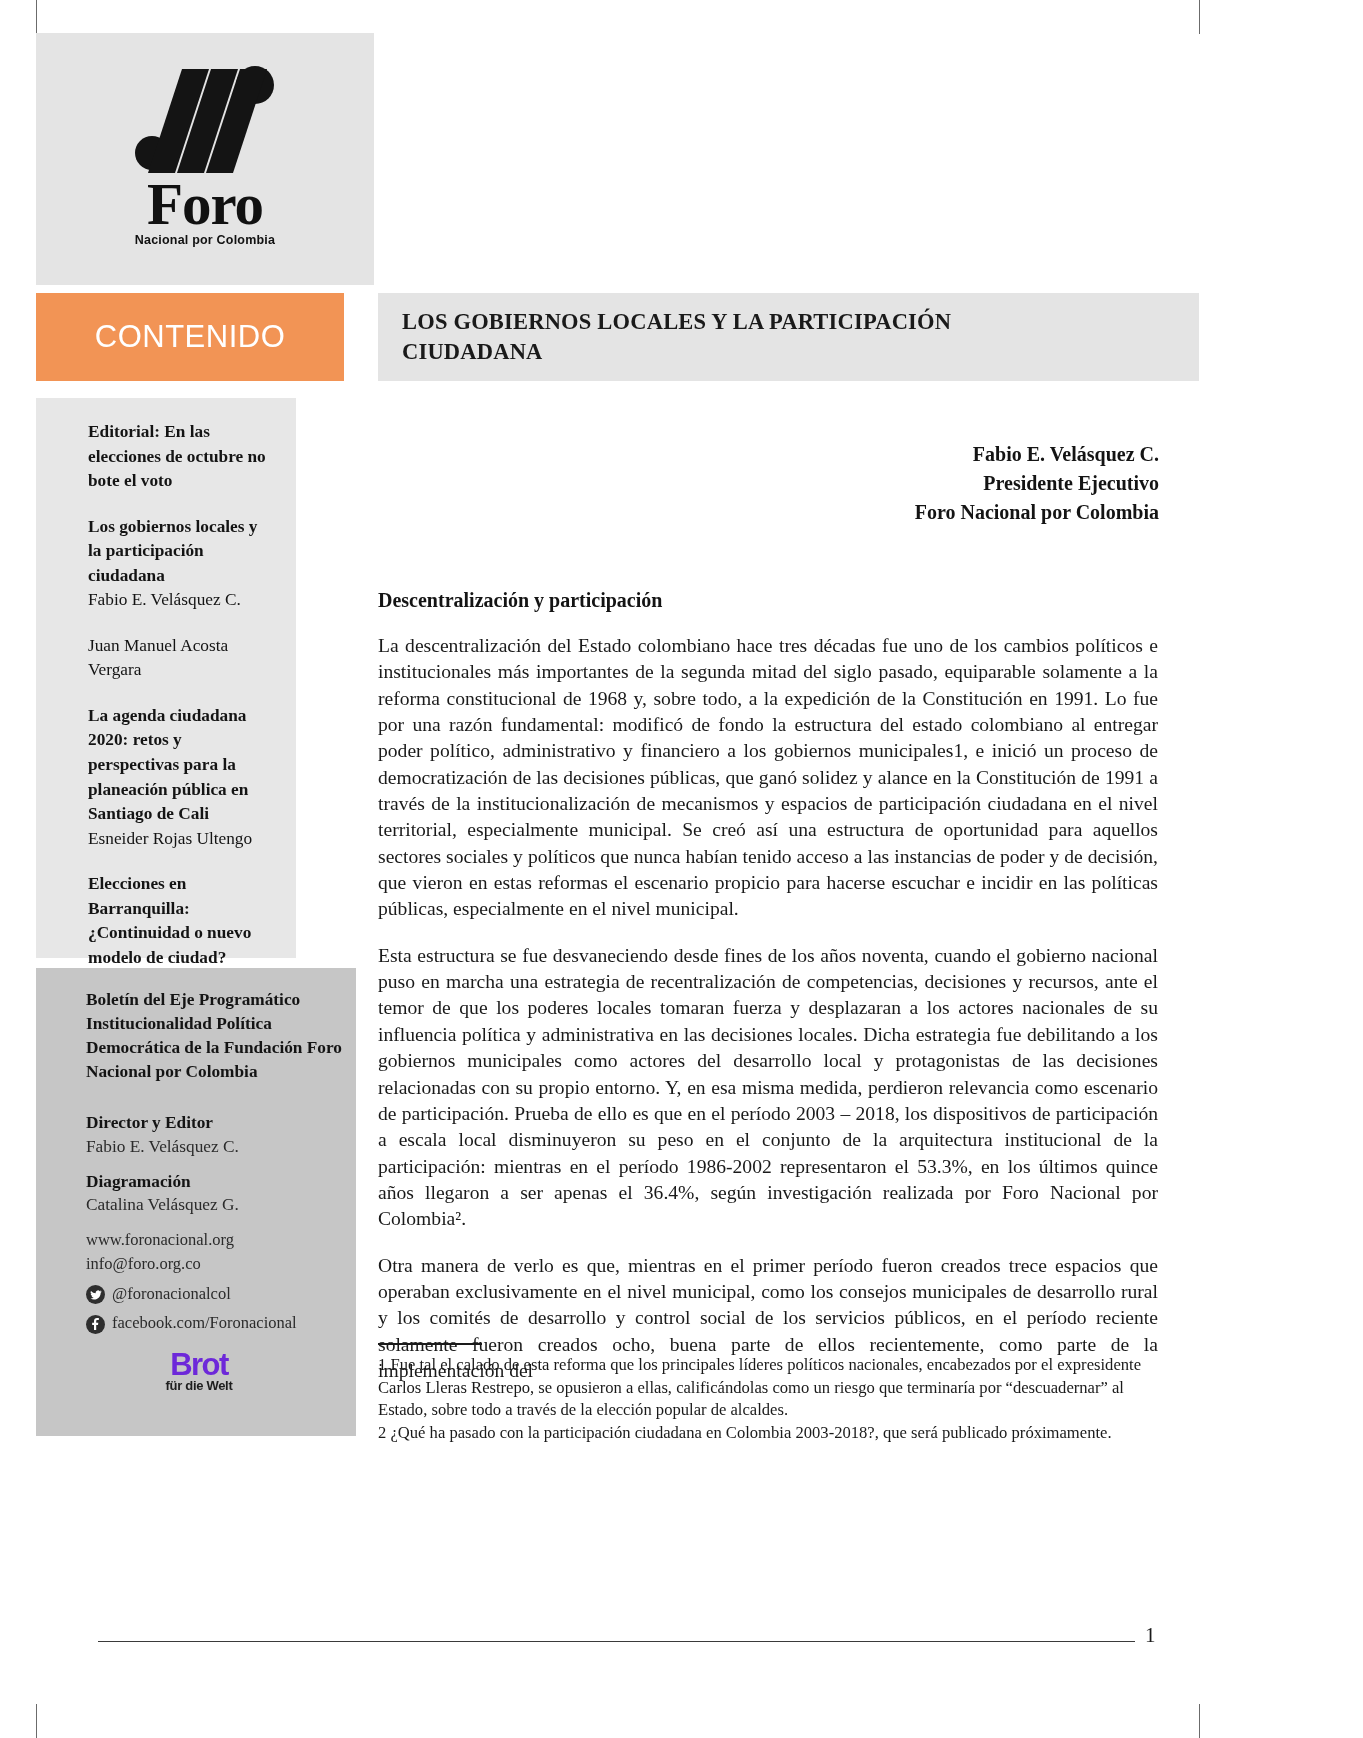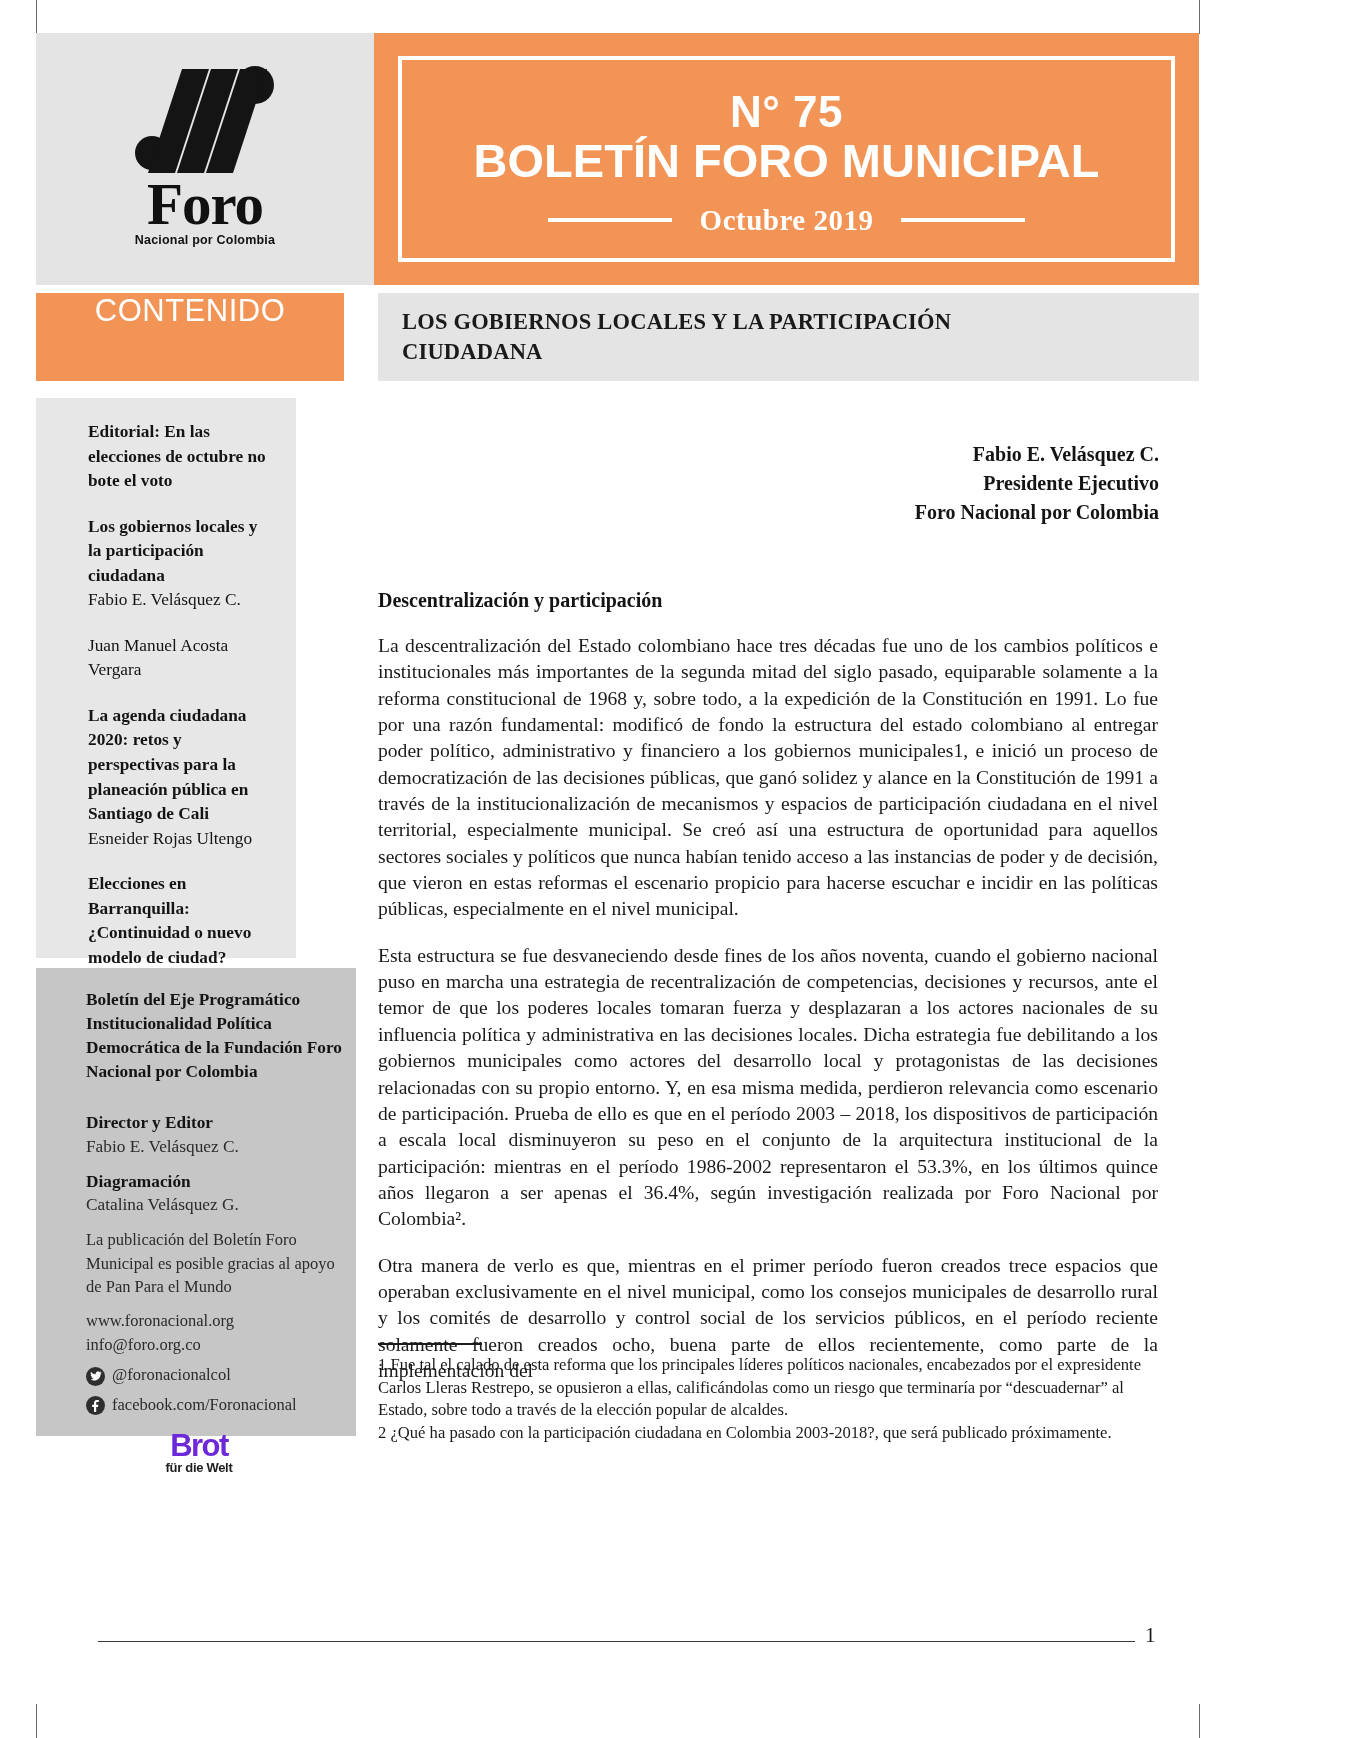--- a/index.html
+++ b/index.html
@@ -131,21 +131,21 @@
 
   
   .contenido {
     position: absolute;
     left: 36px;
     top: 293px;
     width: 308px;
     height: 88px;
     background: #F29455;
     display: flex;
-    align-items: flex-start;
+    align-items: center;
     justify-content: center;
   }
   .contenido span {
     font-family: "Liberation Sans", sans-serif;
     font-size: 31px;
     color: #ffffff;
     letter-spacing: 0.5px;
   }
 
   .article-head {
@@ -382,32 +382,20 @@
           <circle cx="17" cy="90" r="17" fill="#141414"></circle>
           <polygon points="47,6 74,6 40,110 13,110" fill="#141414"></polygon>
           <polygon points="76,6 103,6 69,110 42,110" fill="#141414"></polygon>
           <polygon points="105,6 132,6 98,110 71,110" fill="#141414"></polygon>
         </svg>
         <div class="logo-word">Foro</div>
         <div class="logo-sub">Nacional por Colombia</div>
       </div>
     </div>
 
-    <div class="banner">
-      <div class="banner-frame"></div>
-      <div class="banner-inner">
-        <div class="issue-no">N° 75</div>
-        <div class="banner-title">BOLETÍN FORO MUNICIPAL</div>
-        <div class="banner-date-row">
-          <div class="rule"></div>
-          <div class="banner-date">Octubre 2019</div>
-          <div class="rule"></div>
-        </div>
-      </div>
-    </div>
   </div>
 
   <div class="contenido">
     <span>CONTENIDO</span>
   </div>
 
   <div class="article-head">
     <h1>LOS GOBIERNOS LOCALES Y LA PARTICIPACIÓN CIUDADANA</h1>
   </div>
 
@@ -434,21 +422,20 @@
 
   <div class="colophon">
     <div class="colo-head">Boletín del Eje Programático Institucionalidad Política Democrática de la Fundación Foro Nacional por Colombia</div>
 
     <div class="colo-role">Director y Editor</div>
     <div class="colo-name">Fabio E. Velásquez C.</div>
 
     <div class="colo-role">Diagramación</div>
     <div class="colo-name">Catalina Velásquez G.</div>
 
-    <div class="colo-note">La publicación del Boletín Foro Municipal es posible gracias al apoyo de Pan Para el Mundo</div>
 
     <div class="colo-link">www.foronacional.org</div>
     <div class="colo-link">info@foro.org.co</div>
 
     <div class="social-row">
       <span class="social-badge">
         <svg width="12" height="12" viewBox="0 0 24 24" fill="#ffffff">
             <path d="M23 4.9c-.8.4-1.7.6-2.6.8 1-.6 1.7-1.5 2-2.5-.9.5-1.9.9-3 1.1a4.6 4.6 0 0 0-7.9 4.2A13.1 13.1 0 0 1 2 3.8a4.6 4.6 0 0 0 1.4 6.2c-.7 0-1.4-.2-2-.6 0 2.2 1.6 4.1 3.7 4.5-.6.2-1.3.2-2 .1a4.6 4.6 0 0 0 4.3 3.2A9.3 9.3 0 0 1 1 19.1a13 13 0 0 0 7.1 2.1c8.5 0 13.2-7.1 13.2-13.2v-.6c.9-.7 1.7-1.5 2.3-2.5z"></path>
           </svg>
       </span>

